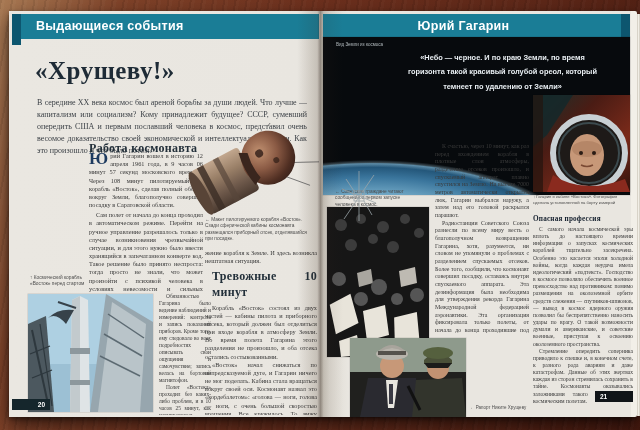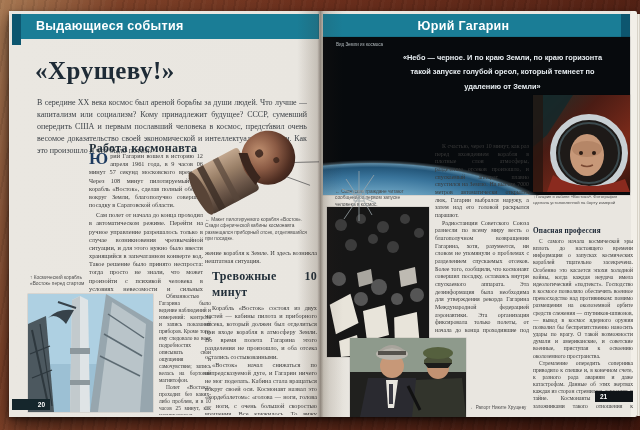--- a/index.html
+++ b/index.html
@@ -39,21 +39,21 @@
   .earth-photo{background:#070a0d;}
   .earth-globe{position:absolute;inset:0;
     background:radial-gradient(95% 78% at 16% 134%,#eef7fa 0%,#bedfec 20%,#78aeca 42%,#3a759c 58%,#1c4c6e 69%,rgba(7,10,13,0) 70%);}
   .earth-glow{position:absolute;inset:0;
     background:radial-gradient(95% 78% at 16% 134%,rgba(255,255,255,0) 66%,rgba(170,215,235,.45) 69%,rgba(7,10,13,0) 72%);}
   .quote{position:absolute;left:78px;right:26px;top:14px;text-align:center;
     font-family:"Liberation Sans",sans-serif;font-weight:bold;font-size:7.4px;line-height:1.95;color:#e9eff3;}
   .photo-cap-white{position:absolute;left:13px;top:5px;font-family:"Liberation Sans",sans-serif;
     font-size:4.5px;color:#cfd8dc;opacity:.85;}
   .sidebar{position:absolute;overflow:hidden;}
-  .sidebar h3{margin:12px 0 3px 0;font-size:7.2px;color:#15202e;letter-spacing:.2px;}
+  .sidebar h3{margin:0 0 3px 0;font-size:7.2px;color:#15202e;letter-spacing:.2px;}
   .sidebar p{margin:0;font-size:5.6px;line-height:1.28;color:#3a3a3a;text-align:justify;text-indent:6px;}
   svg{display:block;}
 </style>
 </head>
 <body>
 
 <div class="book">
   <div class="edge-right"></div>
 
   <div class="page left">
@@ -153,21 +153,21 @@
   <div class="page right">
     <div class="band" style="left:3px;top:3px;width:307px;text-align:center;padding-right:26px;box-sizing:border-box;">
       <div class="band-tab" style="right:0;"></div>
       <span>Юрий Гагарин</span>
     </div>
 
     <div class="photo earth-photo" style="left:3px;top:26px;width:307px;height:158px;">
       <div class="earth-globe"></div>
       <div class="earth-glow"></div>
       <div class="photo-cap-white">Вид Земли из космоса</div>
-      <div class="quote">«Небо — черное. И по краю Земли, по краю горизонта такой запуске голубой ореол, который темнеет по удалению от Земли»</div>
+      <div class="quote">«Небо — черное. И по краю Земли, по время горизонта такой красивый голубой ореол, который темнеет по удалению от Земли»</div>
     </div>
 
     <div style="position:absolute;left:20px;top:158px;width:38px;height:54px;z-index:5;">
       <svg width="38" height="54" viewBox="0 0 38 54">
         <g stroke="#9aa4a8" stroke-width="0.8" fill="none">
           <line x1="4" y1="50" x2="34" y2="6"></line>
             <line x1="2" y1="20" x2="36" y2="34"></line>
           <line x1="19" y1="2" x2="19" y2="52"></line>
           <rect x="14" y="22" width="10" height="10"></rect>
           <circle cx="19" cy="27" r="3"></circle>

